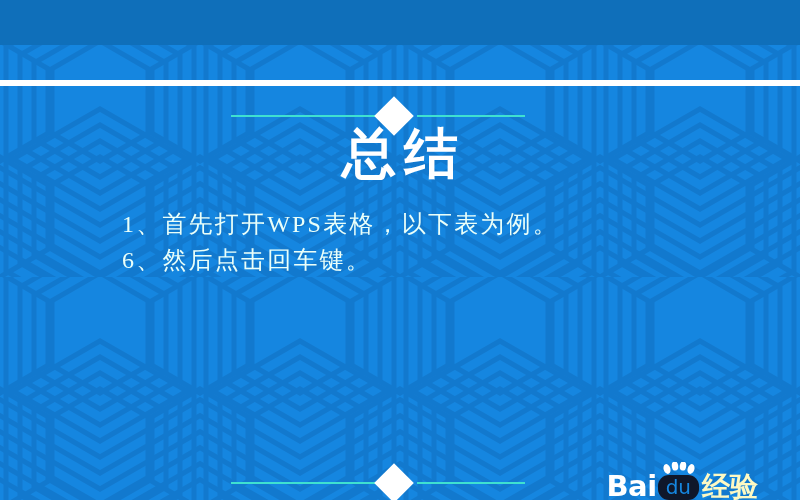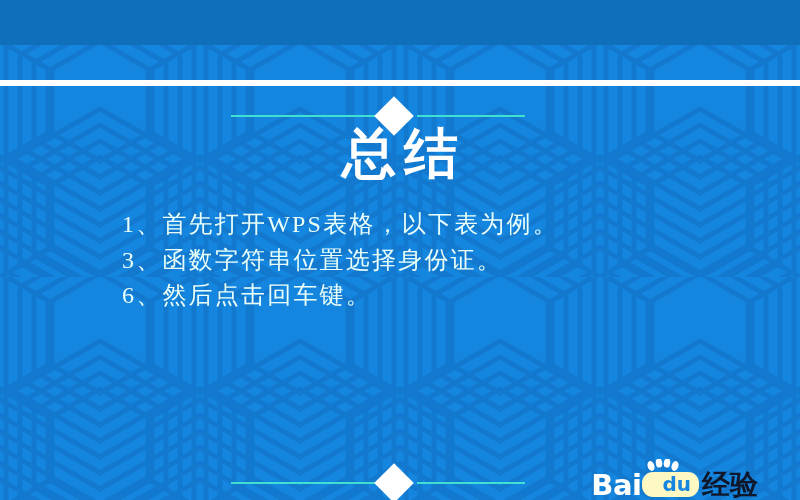--- a/index.html
+++ b/index.html
@@ -121,56 +121,56 @@
     position: absolute;
     z-index: 7;
     right: 42px;
     top: 424px;
     width: 190px;
     height: 62px;
   }
   .wm-logo {
     position: relative;
     display: flex;
-    align-items: center;
+    align-items: flex-end;
     justify-content: flex-end;
     height: 32px;
     line-height: 1;
   }
   .wm-bai {
     color: #ffffff;
     font-size: 29px;
     font-weight: 700;
     letter-spacing: -0.5px;
     font-family: "DejaVu Sans", "Liberation Sans", sans-serif;
   }
   .wm-du-wrap {
     position: relative;
     margin: 0 3px 1px 1px;
   }
   .wm-du {
     display: inline-block;
-    background: #fef9c3;
+    background: #0f172a;
     color: #1586e0;
     font-size: 20px;
-    font-weight: 700;
+    font-weight: 400;
     border-radius: 11px;
-    padding: 2px 8px 3px 20px;
+    padding: 2px 8px 3px 8px;
     line-height: 1;
     font-family: "DejaVu Sans", "Liberation Sans", sans-serif;
   }
   .wm-paw {
     position: absolute;
     left: 4px;
     top: -13px;
     width: 34px;
     height: 16px;
   }
   .wm-jingyan {
-    color: #0f172a;
+    color: #fef9c3;
     font-size: 28px;
     font-weight: 700;
     letter-spacing: 0px;
     font-family: "DejaVu Sans", "Liberation Sans", sans-serif;
   }
   .wm-url {
     margin-top: 9px;
     text-align: right;
     color: #ffffff;
     font-size: 19px;
@@ -222,23 +222,20 @@
     <div class="orn-diamond"></div>
   </div>
 
   <div class="title">总结</div>
 
   <div class="body-list">
     <div class="body-line">
       <span class="num">1、</span><span>首先打开WPS表格，以下表为例。</span>
     </div>
     <div class="body-line">
-      <span class="num">3、</span><span>函数字符串位置选择身份证。</span>
-    </div>
-    <div class="body-line">
       <span class="num">6、</span><span>然后点击回车键。</span>
     </div>
   </div>
 
   <div class="ornament bottom">
     <div class="orn-line left"></div>
     <div class="orn-line right"></div>
     <div class="orn-diamond"></div>
   </div>
 

